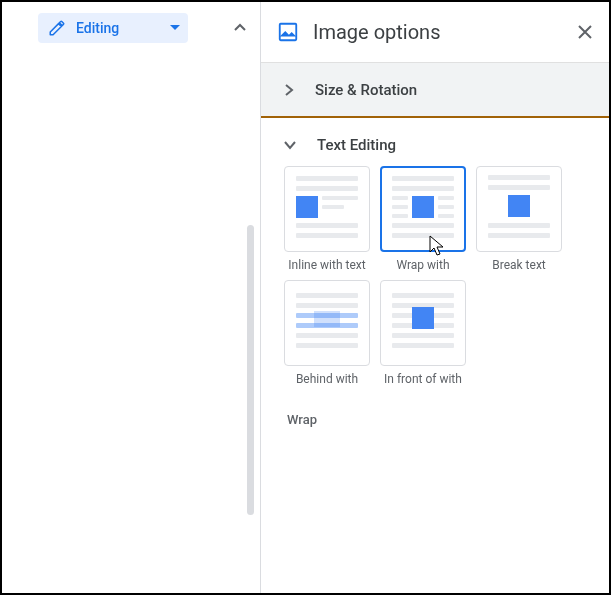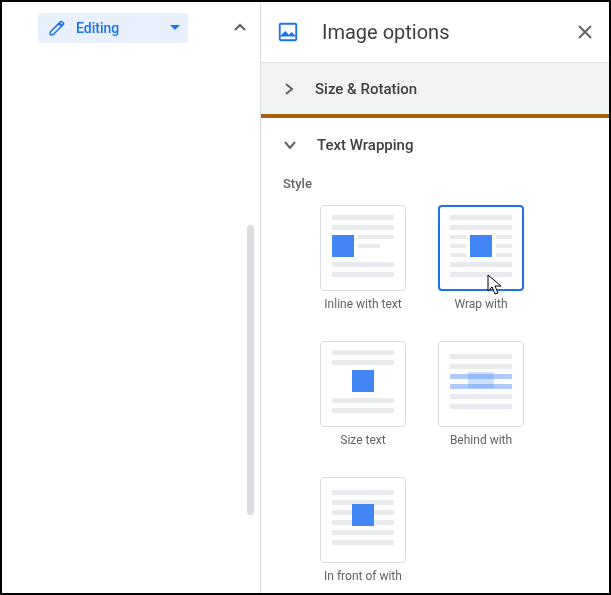--- a/index.html
+++ b/index.html
@@ -15,38 +15,38 @@
   }
   .editing-btn .caret { position:absolute; right:8px; }
   .collapse-btn { width: 24px; height: 24px; display:flex; align-items:center; justify-content:center; cursor:pointer; margin-left:auto; margin-right:8px;}
   .doc-area { flex:1; position:relative; border-top:1px solid #fff;}
   .scrollbar-thumb { position:absolute; right:6px; top:170px; width:7px; height:290px; background:#dadce0; border-radius:4px;}
   .panel {
     flex: 1; background: #fff; border-left: 1px solid #dadce0; position:relative;
     overflow:hidden;
   }
   .panel-header {
-    height: 60px; display:flex; align-items:center; padding: 0 16px; gap:23px;
+    height: 60px; display:flex; align-items:center; padding: 0 16px; gap:14px;
     font-size: 20px; color:#3c4043;
   }
   .panel-header .title { flex:1; }
   .panel-header .close { cursor:pointer; color:#5f6368;}
   .section-closed {
     background: #f1f3f4; height:56px; display:flex; align-items:center;
     padding: 0 22px; gap: 20px; font-size:15px; color:#3c4043; font-weight:500;
-    border-top:1px solid #e0e0e0; border-bottom:4px solid #a16207; cursor:pointer;
+    border-top:1px solid #e0e0e0; border-bottom:2px solid #a16207; cursor:pointer;
   }
   .section-open {
     padding: 18px 22px 0 22px; display:flex; align-items:center; gap:20px;
     font-size:15px; color:#3c4043; font-weight:500; cursor:pointer;
   }
   .section-body { padding: 12px 22px 0 22px; }
   .style-label { font-size:13px; color:#5f6368; margin: 10px 0 14px 0; font-weight:500;}
-  .wrap-label { font-size:13px; color:#5f6368; margin: 26px 0 0 12px; font-weight:500;text-align:center;}
-  .tiles { display:flex; flex-wrap:wrap; gap:30px;margin-left:36px; }
+  .wrap-label { font-size:13px; color:#5f6368; margin: 26px 0 0 4px; font-weight:500;}
+  .tiles { display:flex; flex-wrap:wrap; gap:8px; }
   .tilewrap { display:flex; flex-direction:column; align-items:center; width:88px; }
   .tile {
     width:86px; height:86px; border:1px solid #dadce0; border-radius:4px;
     background:#fff; cursor:pointer; display:flex; align-items:center; justify-content:center;
     position:relative;
   }
   .tile.selected { border:2px solid #1a73e8; }
   .tile-caption { font-size:12px; color:#5f6368; margin-top:6px; text-align:center; white-space:nowrap;}
   .cursor-ptr {
     position:absolute; left:45px; top:66px; pointer-events:none;
@@ -108,25 +108,24 @@
       <svg width="12" height="14" viewBox="0 0 12 14" fill="none" stroke="#5f6368" stroke-width="2">
           <path d="M3 2 L9 7 L3 12"></path>
         </svg>
       <span>Size &amp; Rotation</span>
     </div>
 
     <div class="section-open">
       <svg width="14" height="12" viewBox="0 0 14 12" fill="none" stroke="#5f6368" stroke-width="2">
           <path d="M2 3 L7 9 L12 3"></path>
         </svg>
-      <span>Text Wrapping</span>
+      <span>Text Editing</span>
     </div>
 
     <div class="section-body">
-      <div class="style-label">Style</div>
 
       <div class="tiles">
 
         <div class="tilewrap">
           <div class="tile">
             <div class="t-inner">
               <div class="bar h5"></div>
               <div class="bar h5"></div>
               <div class="row">
                 <div class="sq sq22"></div>
@@ -175,21 +174,21 @@
             <div class="t-inner">
               <div class="bar h5"></div>
               <div class="bar h5"></div>
               <div style="display:flex; justify-content:center; margin:3px 0 6px 0;">
                   <div class="sq sq22"></div>
                 </div>
               <div class="bar h5"></div>
               <div class="bar h5"></div>
             </div>
           </div>
-          <div class="tile-caption">Size text</div>
+          <div class="tile-caption">Break text</div>
         </div>
 
         <div class="tilewrap">
           <div class="tile">
             <div class="t-inner">
               <div class="bar h5"></div>
               <div class="bar h5"></div>
               <div class="blines" style="position:relative;">
                 <div style="position:absolute; left:18px; top:-2px; width:26px; height:16px; background:#4285f4; opacity:0.25;"></div>
                 <div class="bar h5" style="background:#aecbfa;"></div>

